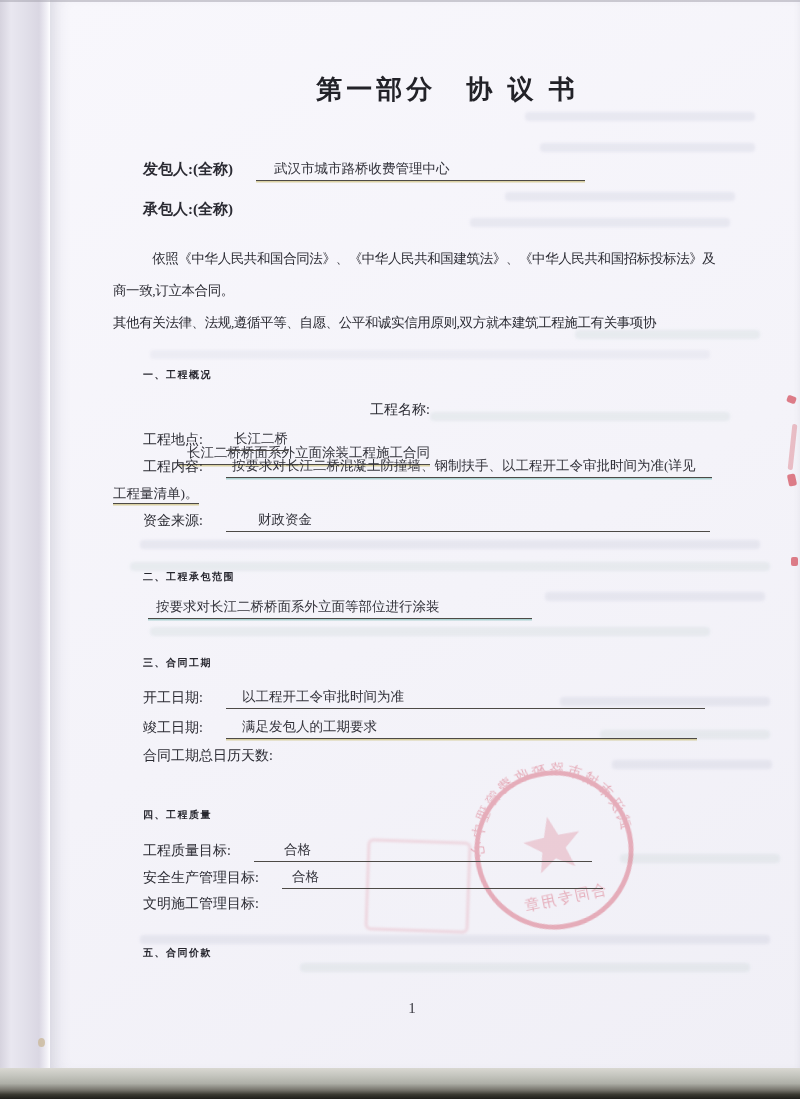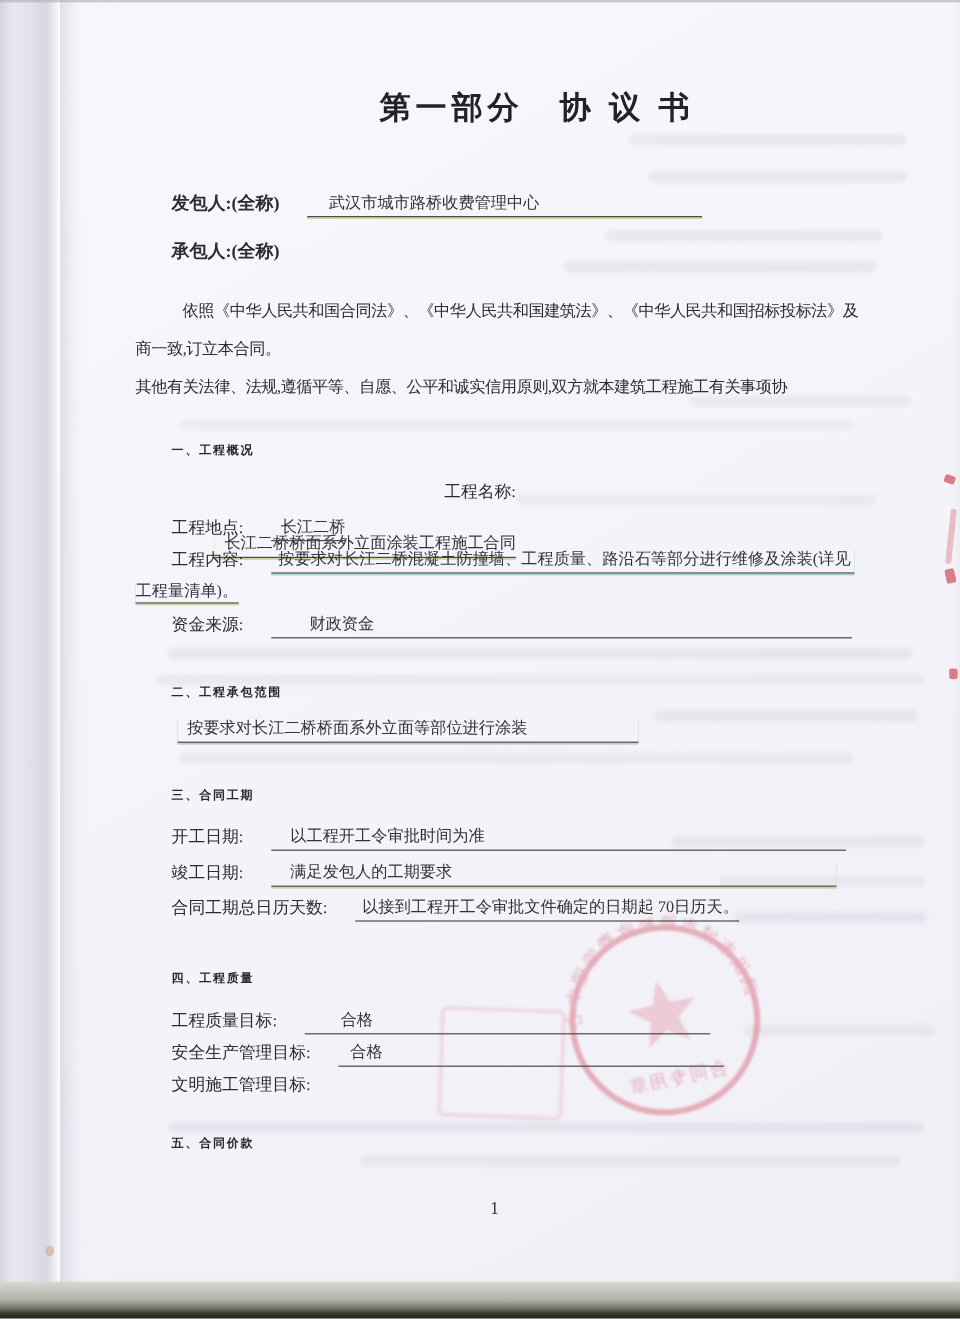--- a/index.html
+++ b/index.html
@@ -111,21 +111,21 @@
   <div class="abs row" style="left:143px;top:401px;width:287px;flex-direction:column;">
     <span class="lbl">工程名称:</span>
     <span class="fill t-gold" style="padding-left:8px;">长江二桥桥面系外立面涂装工程施工合同</span>
   </div>
   <div class="abs row" style="left:143px;top:430px;width:145px;">
     <span class="lbl">工程地点:</span>
     <span class="fill" style="padding-left:8px;">长江二桥</span>
   </div>
   <div class="abs row" style="left:143px;top:457px;width:569px;">
     <span class="lbl">工程内容:</span>
-    <span class="fill t-teal" style="padding-left:6px;">按要求对长江二桥混凝土防撞墙、工程质量、路沿石等部分进行维修及涂装(详见</span>
+    <span class="fill t-teal" style="padding-left:6px;">按要求对长江二桥混凝土防撞墙、钢制扶手、以工程开工令审批时间为准(详见</span>
   </div>
   <div class="abs" style="left:113px;top:484px;">
     <span class="uline t-gold">工程量清单)。</span>
   </div>
   <div class="abs row" style="left:143px;top:511px;width:567px;">
     <span class="lbl">资金来源:</span>
     <span class="fill" style="padding-left:32px;">财政资金</span>
   </div>
 
   <div class="abs h" style="left:143px;top:570px;">二、工程承包范围</div>
@@ -137,21 +137,20 @@
   <div class="abs row" style="left:143px;top:718px;width:554px;">
     <span class="lbl">竣工日期:</span>
     <span class="fill t-gold" style="padding-left:16px;">满足发包人的工期要求</span>
   </div>
   <div class="abs row" style="left:143px;top:688px;width:562px;">
     <span class="lbl">开工日期:</span>
     <span class="fill" style="padding-left:16px;">以工程开工令审批时间为准</span>
   </div>
   <div class="abs row" style="left:143px;top:747px;width:457px;">
     <span class="lbl">合同工期总日历天数:</span>
-    <span class="fill" style="padding-left:6px;">以接到工程开工令审批文件确定的日期起 70日历天。</span>
   </div>
 
   <div class="abs h" style="left:143px;top:808px;">四、工程质量</div>
   <div class="abs row" style="left:143px;top:841px;width:449px;">
     <span class="lbl">工程质量目标:</span>
     <span class="fill" style="padding-left:30px;">合格</span>
   </div>
   <div class="abs row" style="left:143px;top:868px;width:460px;">
     <span class="lbl">安全生产管理目标:</span>
     <span class="fill" style="padding-left:10px;">合格</span>

